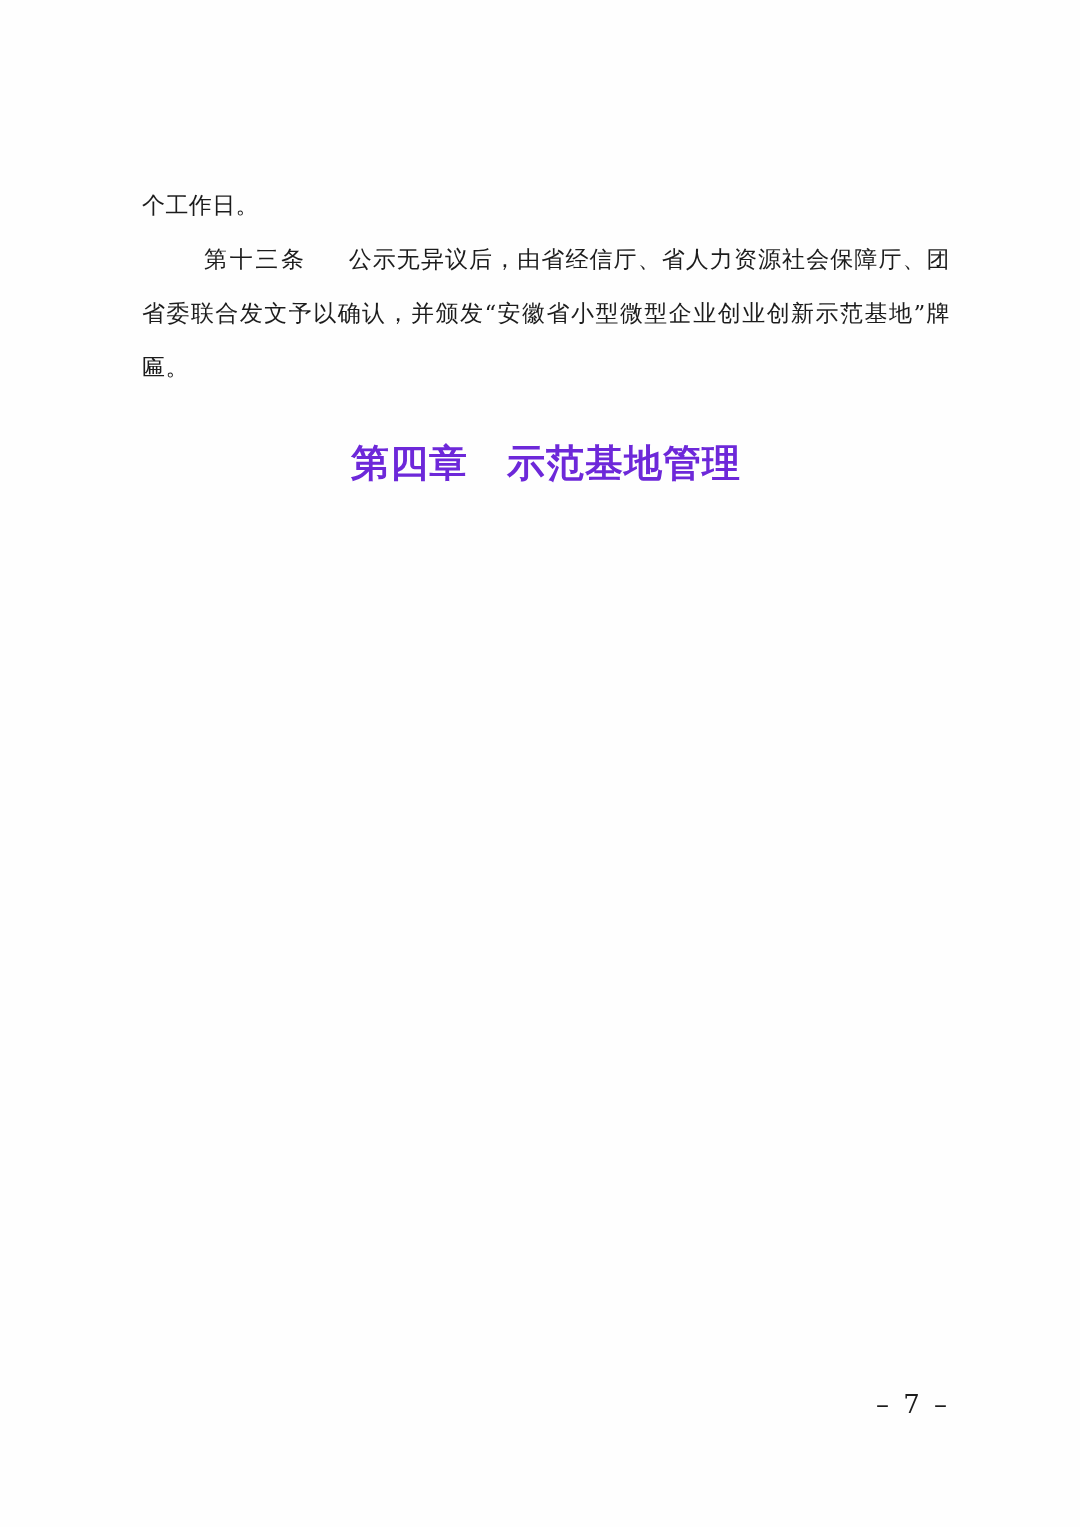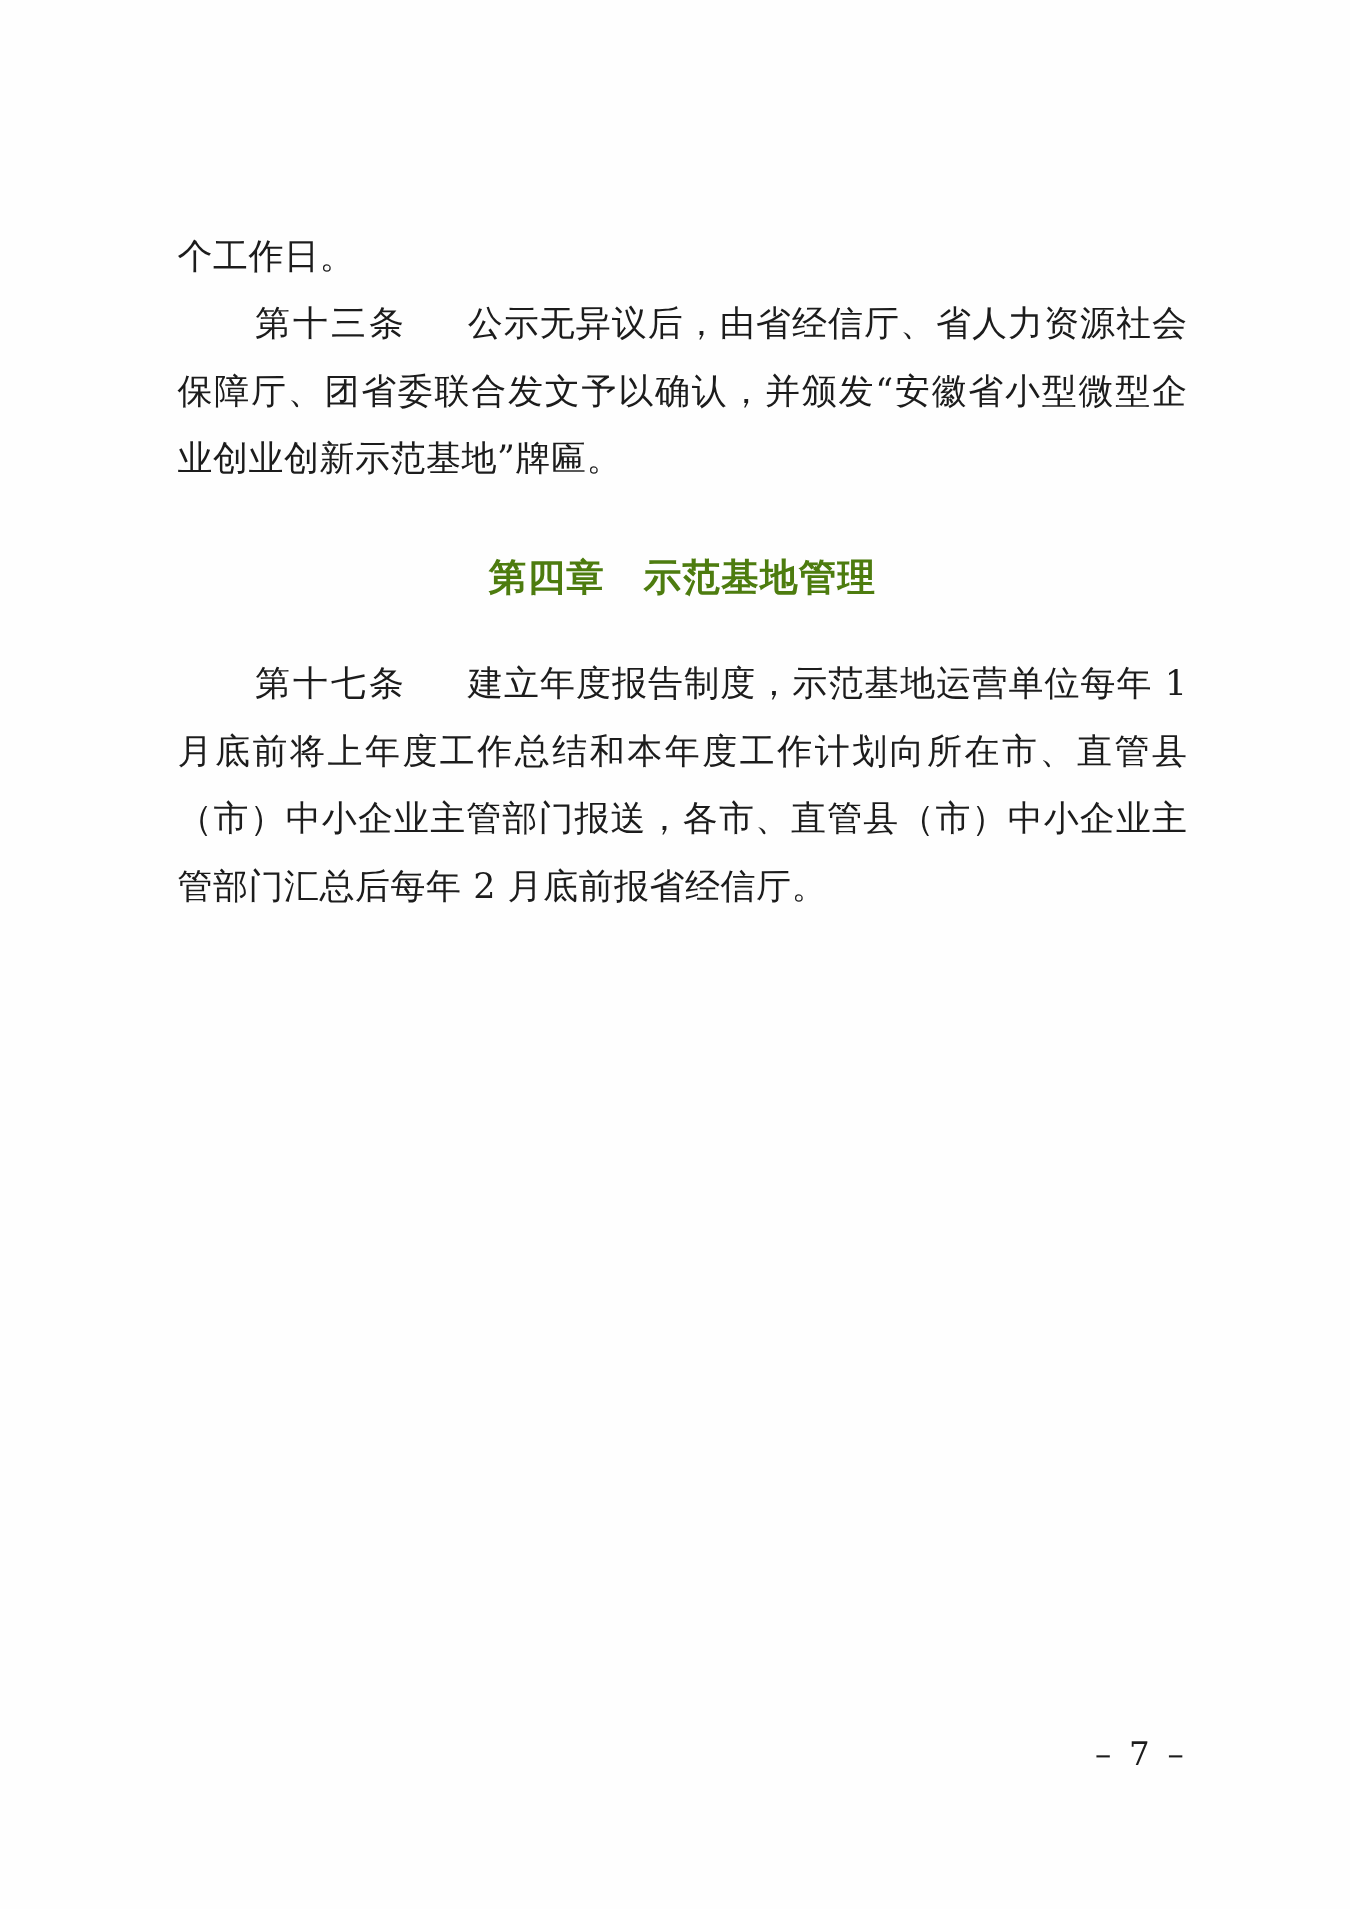--- a/index.html
+++ b/index.html
@@ -23,43 +23,43 @@
     background: #fefefe;
   }
   .content {
     position: absolute;
     left: 142px;
     top: 178px;
     width: 808px;
   }
   p.para {
     margin: 0 0 0 0;
-    font-size: 28px;
+    font-size: 23px;
     line-height: 54px;
     text-align: justify;
     text-justify: inter-ideograph;
     letter-spacing: 0.4px;
     color: #1c1c1c;
     font-family: "DejaVu Serif", "Liberation Serif", serif;
   }
   p.para.indent {
     text-indent: 62px;
   }
   .artnum {
     font-weight: normal;
     letter-spacing: 2px;
   }
   h2.chapter {
     margin: 0;
-    font-size: 30px;
+    font-size: 38px;
     font-weight: bold;
     text-align: center;
     letter-spacing: 1px;
     line-height: 54px;
-    color: #4d7c0f;
+    color: #6d28d9;
     font-family: "DejaVu Sans", "Liberation Sans", sans-serif;
   }
   .chapter-block {
     padding-top: 42px;
     padding-bottom: 30px;
   }
   .pagenum {
     position: absolute;
     right: 130px;
     bottom: 108px;
@@ -85,23 +85,18 @@
       <span>公示无异议后，由省经信厅、省人力资源社会保障厅、团省委联合发文予以确认，并颁发“安徽省小型微型企业创业创新示范基地”牌匾。</span>
     </p>
 
     <div class="chapter-block">
       <h2 class="chapter">第四章　示范基地管理</h2>
     </div>
 
 
 
 
-    <p class="para indent">
-      <span class="artnum">第十七条</span>
-      <span>&nbsp;&nbsp;&nbsp;</span>
-      <span>建立年度报告制度，示范基地运营单位每年 1 月底前将上年度工作总结和本年度工作计划向所在市、直管县（市）中小企业主管部门报送，各市、直管县（市）中小企业主管部门汇总后每年 2 月底前报省经信厅。</span>
-    </p>
 
 
   </div>
 
   <div class="pagenum">– 7 –</div>
 </div>
 
 </body></html>

